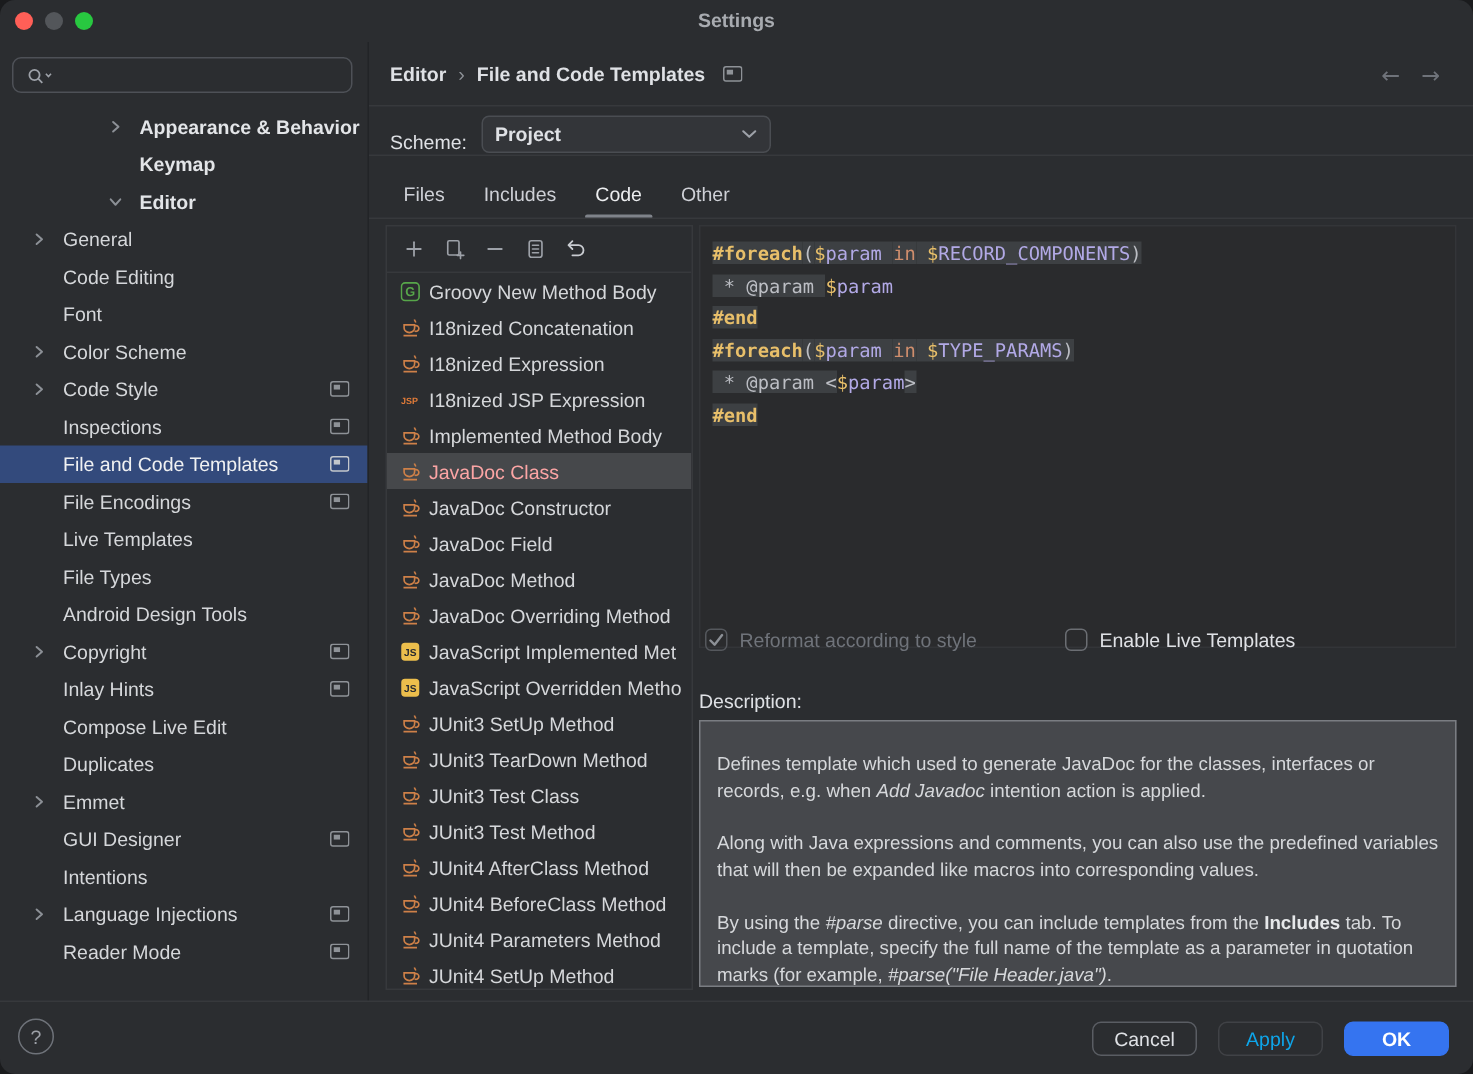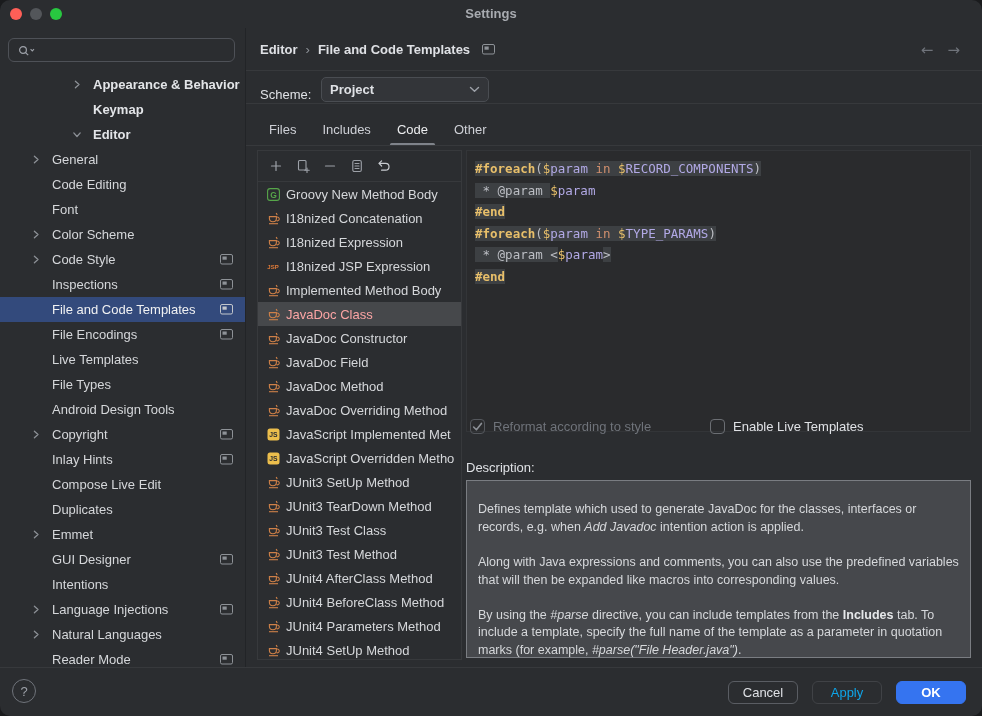--- a/index.html
+++ b/index.html
@@ -15,40 +15,40 @@
   
   .sidebar{position:absolute;top:28px;left:0;width:245px;bottom:48px;border-right:1px solid #222427;}
   .search-box{position:absolute;top:10px;left:8px;width:227px;height:24px;border:1px solid #4E5157;
     border-radius:6px;display:flex;align-items:center;box-sizing:border-box;}
   .search-box input{background:transparent;border:none;outline:none;color:#DFE1E5;flex:1;
     font:13px "Liberation Sans",sans-serif;min-width:0;}
   .search-ic{margin:0 4px 0 8px;color:#9DA1A8;display:flex;}
   .tree{position:absolute;top:44px;left:0;right:0;bottom:0;overflow:hidden;}
   .tree-row{height:25px;display:flex;align-items:center;cursor:default;color:#D5D7DA;}
   .tree-row.lvl0{padding-left:28px;margin-left:41px;}
-  .tree-row.lvl1{padding-left:28px;}
+  .tree-row.lvl1{padding-left:18px;}
   .tree-row.bold{font-weight:bold;color:#E3E5E8;}
   .tree-row.selected{background:#334A7C;color:#F0F1F2;}
   .chev{width:16px;display:flex;justify-content:center;color:#8C9096;}
   .chev.expanded svg{transform:rotate(90deg);}
   .tree-label{margin-left:8px;white-space:nowrap;}
   .mon{margin-left:auto;margin-right:12px;color:#8E9297;display:flex;}
   .tree-row.selected .mon{color:#C3C7CC;}
 
   
   .main{position:absolute;left:246px;top:28px;right:0;bottom:48px;}
   .breadcrumb{position:absolute;top:14px;left:14px;display:flex;align-items:center;gap:8px;font-weight:bold;}
   .crumb-sep{color:#8C9096;font-weight:normal;}
   .bc-mon{color:#8E9297;display:flex;margin-left:4px;}
   .nav-arrows{position:absolute;top:13px;right:22px;display:flex;gap:14px;color:#6F737A;
     font-family:"DejaVu Sans",sans-serif;font-size:15px;}
   .nav-arrows span{cursor:default;}
   .hline{position:absolute;left:0;right:0;height:1px;background:#37393C;}
   .scheme-label{position:absolute;top:54px;left:14px;line-height:25px;}
-  .scheme-combo{position:absolute;top:49px;left:75px;width:168px;height:25px;background:#333539;
+  .scheme-combo{position:absolute;top:49px;left:75px;width:193px;height:25px;background:#333539;
     border:1px solid #4A4D52;border-radius:5px;display:flex;align-items:center;box-sizing:border-box;
     padding:0 8px;font-weight:bold;cursor:default;}
   .scheme-combo .cchev{margin-left:auto;color:#9DA1A8;display:flex;}
   .tabs{position:absolute;top:87px;left:10px;right:0;height:31px;display:flex;}
   .tab{padding:0 13px;line-height:29px;color:#CED0D6;position:relative;cursor:default;}
   .tab.active{color:#ECEDEF;}
   .tab.active::after{content:"";position:absolute;left:6px;right:6px;bottom:0;height:3px;
     border-radius:2px;background:#7F838A;}
   .tabs-underline{position:absolute;top:117px;left:0;right:0;height:1px;background:#37393C;}
 
@@ -295,28 +295,20 @@
               <polyline points="2.4,1.3 6,4.5 2.4,7.7" fill="none" stroke="currentColor" stroke-width="1.3" stroke-linecap="round" stroke-linejoin="round"></polyline>
             </svg>
           </span>
           <span class="tree-label">Language Injections</span>
           <span class="mon">
             <svg width="13" height="11" viewBox="0 0 13 11">
               <rect x="0.5" y="0.5" width="12" height="9.5" rx="1.5" fill="none" stroke="currentColor"></rect>
               <rect x="2.5" y="2.5" width="4.2" height="3.2" fill="currentColor"></rect>
             </svg>
           </span>
-        </div>
-        <div class="tree-row lvl1">
-          <span class="chev">
-            <svg width="8" height="9" viewBox="0 0 8 9">
-              <polyline points="2.4,1.3 6,4.5 2.4,7.7" fill="none" stroke="currentColor" stroke-width="1.3" stroke-linecap="round" stroke-linejoin="round"></polyline>
-            </svg>
-          </span>
-          <span class="tree-label">Natural Languages</span>
         </div>
         <div class="tree-row lvl1">
           <span class="chev"></span>
           <span class="tree-label">Reader Mode</span>
           <span class="mon">
             <svg width="13" height="11" viewBox="0 0 13 11">
               <rect x="0.5" y="0.5" width="12" height="9.5" rx="1.5" fill="none" stroke="currentColor"></rect>
               <rect x="2.5" y="2.5" width="4.2" height="3.2" fill="currentColor"></rect>
             </svg>
           </span>

